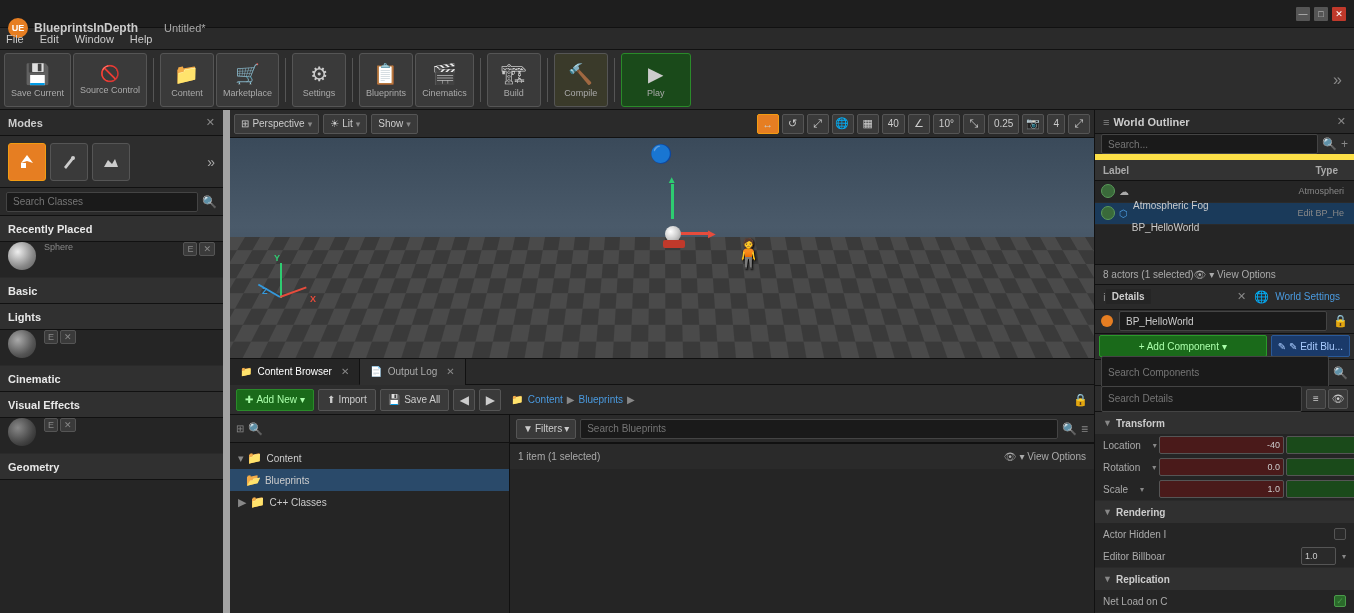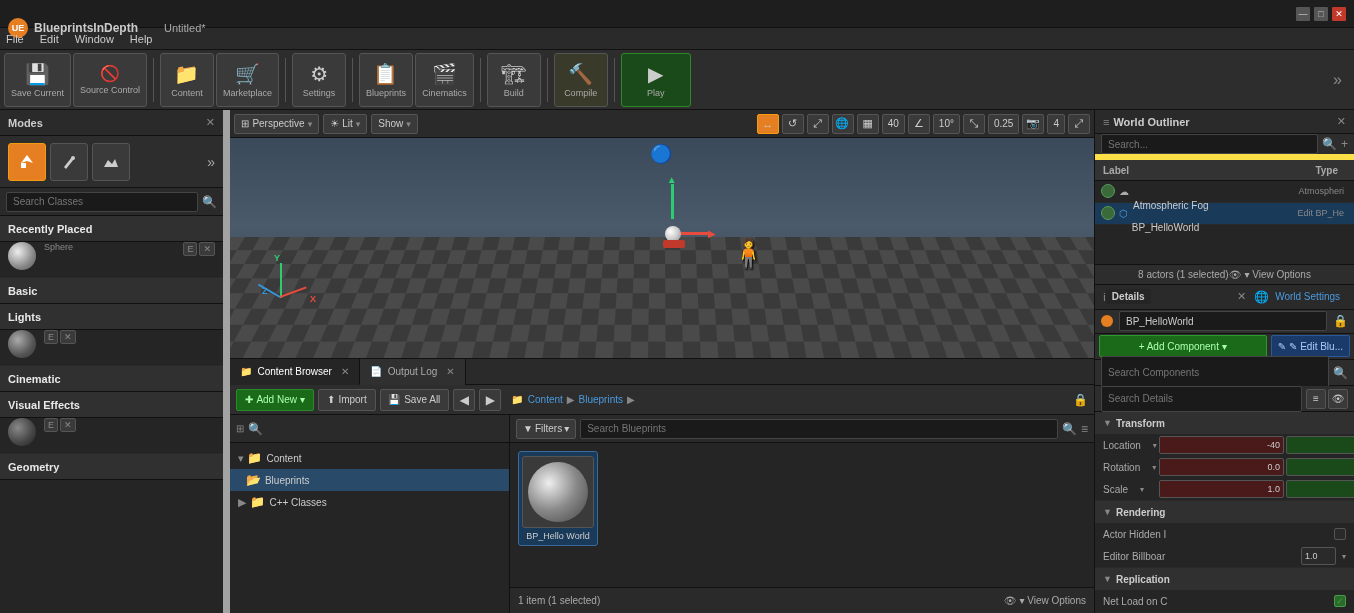--- a/index.html
+++ b/index.html
@@ -385,21 +385,21 @@
     .outliner-item {
       display: flex; align-items: center; height: 22px; padding: 0 6px; gap: 4px;
       cursor: pointer; border-bottom: 1px solid #2a2a2a;
     }
     .outliner-item.selected { background: #1a3a5a; }
     .outliner-vis { width: 14px; height: 14px; border-radius: 50%; background: #3a6a3a; border: 1px solid #5a9a5a; flex-shrink: 0; }
     .outliner-label { flex: 1; color: #ccc; font-size: 10px; margin-top: 28px; }
     .outliner-type { color: #888; font-size: 9px; margin-right: 4px; max-width: 70px; overflow: hidden; }
     #actors-count {
       height: 22px; background: #2d2d2d; display: flex; align-items: center;
-      padding: 0 8px; justify-content: center; border-bottom: 1px solid #111;
+      padding: 0 8px; justify-content: flex-start; border-bottom: 1px solid #111;
     }
     .actors-count-text { color: #aaa; font-size: 10px; }
     .view-options-small { color: #aaa; font-size: 10px; cursor: pointer; display: flex; align-items: center; gap: 3px; }
 
     
     #details-header {
       height: 26px; background: #2a2a2a; display: flex; align-items: center;
       padding: 0 8px; border-bottom: 1px solid #111;
     }
     .details-tab { color: #ccc; font-size: 10px; font-weight: bold; padding: 2px 6px; cursor: pointer; }
@@ -779,29 +779,20 @@
           <div id="assets-search">
             <div class="filter-btn">
               <span>▼</span>
               <span>Filters</span>
               <span>▾</span>
             </div>
             <input type="text" placeholder="Search Blueprints" style="">
             <span class="search-submit">🔍</span>
             <span style="color:#888; font-size:12px; cursor:pointer;">≡</span>
           </div>
-          <div id="assets-grid">
-            <div class="asset-item selected">
-              <div class="asset-thumb">
-                <div class="asset-sphere"></div>
-              </div>
-              <span class="asset-label">BP_Hello
-World</span>
-            </div>
-          </div>
           <div id="assets-status">
             <span class="status-text">1 item (1 selected)</span>
             <div class="view-options-btn">
               <span>👁</span>
               <span>▾ View Options</span>
             </div>
           </div>
         </div>
       </div>
     </div>

